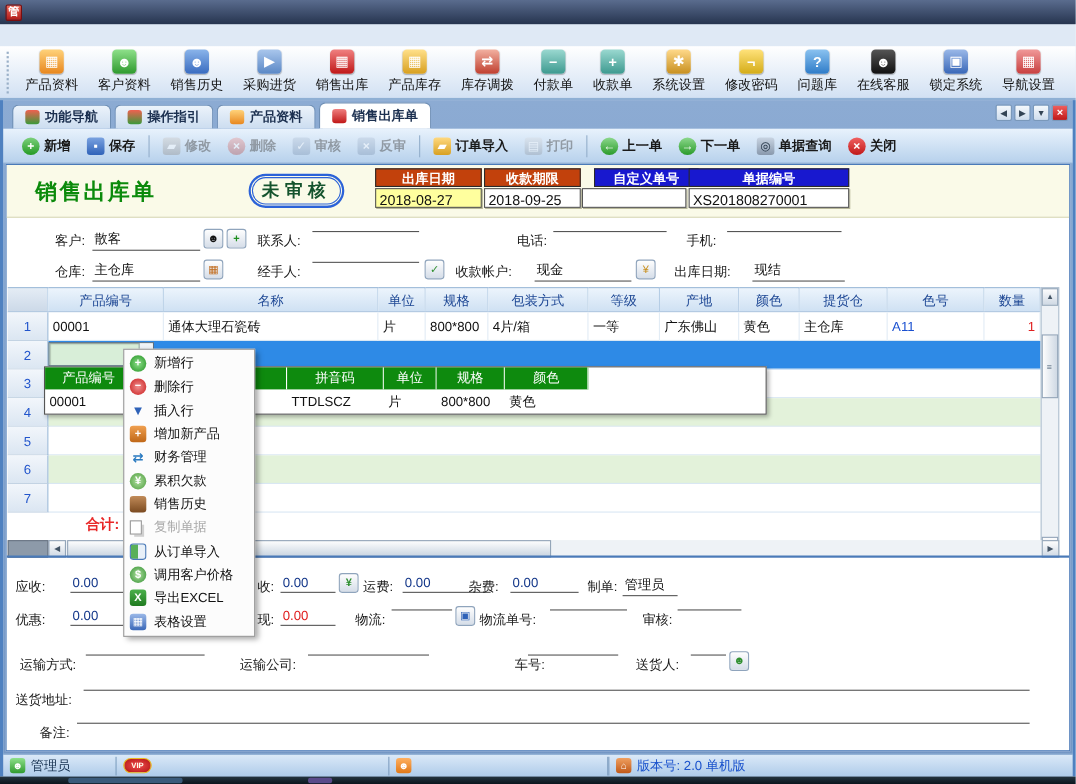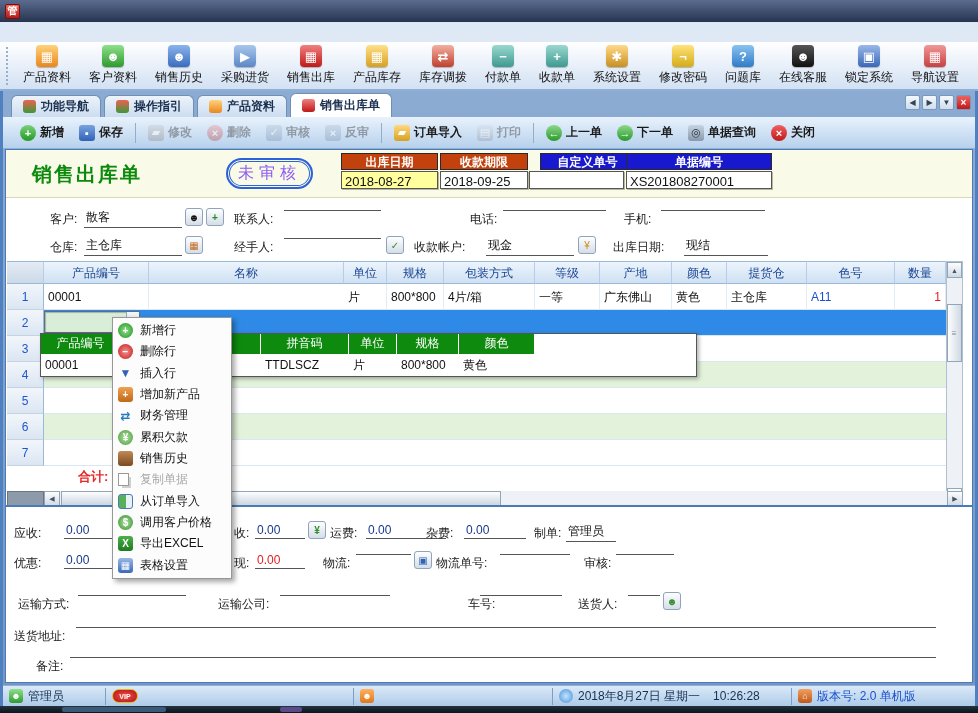--- a/index.html
+++ b/index.html
@@ -79,22 +79,22 @@
   .ac-import{background:linear-gradient(#ffd980,#d8a020);border-radius:3px}
   .ac-print{background:linear-gradient(#d8dde4,#9aa4b0);border-radius:3px}
   .ac-prev,.ac-next{background:linear-gradient(#8cd88c,#2a9a2a)}
   .ac-query{background:linear-gradient(#c8d4e2,#8898ac);border-radius:3px;color:#234}
   .ac-close{background:linear-gradient(#f06060,#c01818)}
 
   
   .docpanel{position:absolute;left:2px;top:58px;width:968px;height:534px;background:#fff;border:1px solid #4a7ab8;overflow:hidden}
   .dochead{position:absolute;left:0;top:0;width:966px;height:48px;background:#fafae8;border-bottom:1px solid #d8d8b8}
   .doctitle{position:absolute;left:26px;top:11px;font-size:20px;font-weight:bold;color:#0b8a0b;letter-spacing:2px}
-  .stamp{position:absolute;left:220px;top:8px;color:#8b5cf6;border:2px solid #2b62d8;border-radius:16px;
-    padding:3px 10px;font-size:16px;font-weight:normal;letter-spacing:5px;
+  .stamp{position:absolute;left:220px;top:8px;color:#14532d;border:2px solid #2b62d8;border-radius:16px;
+    padding:3px 10px;font-size:16px;font-weight:bold;letter-spacing:5px;
     box-shadow:inset 0 0 0 1px #fafae8, inset 0 0 0 2px #2b62d8}
   .hcell{position:absolute;top:3px;height:17px;color:#fff;font-weight:bold;text-align:center;
     font-size:12px;line-height:16px;border:1px solid #2a2a2a}
   .hgreen{background:#c2410c}
   .hblue{background:#1818cf}
   .vcell{position:absolute;top:21px;height:18px;background:#fff;border:1px solid #555;
     font-size:13px;line-height:20px;padding:0 3px;box-shadow:1px 1px 0 #b8b89a;white-space:nowrap;overflow:hidden}
   .vyellow{background:#ffff9e}
 
   
@@ -383,20 +383,21 @@
       <div class="ghead" style="left:438px;width:91px">包装方式</div>
       <div class="ghead" style="left:529px;width:65px">等级</div>
       <div class="ghead" style="left:594px;width:72px">产地</div>
       <div class="ghead" style="left:666px;width:55px">颜色</div>
       <div class="ghead" style="left:721px;width:80px">提货仓</div>
       <div class="ghead" style="left:801px;width:88px">色号</div>
       <div class="ghead" style="left:889px;width:51px">数量</div>
 
       <div class="grow" style="top:134px">
         <div class="gcell" style="left:0;width:105px">00001</div>
+        <div class="gcell" style="left:105px;width:195px">通体大理石瓷砖</div>
         <div class="gcell" style="left:300px;width:43px">片</div>
         <div class="gcell" style="left:343px;width:57px">800*800</div>
         <div class="gcell" style="left:400px;width:91px">4片/箱</div>
         <div class="gcell" style="left:491px;width:65px">一等</div>
         <div class="gcell" style="left:556px;width:72px">广东佛山</div>
         <div class="gcell" style="left:628px;width:55px">黄色</div>
         <div class="gcell" style="left:683px;width:80px">主仓库</div>
         <div class="gcell" style="left:763px;width:88px;color:#1a50d0">A11</div>
         <div class="gcell red" style="left:851px;width:51px;text-align:right">1</div>
       </div>
@@ -550,25 +551,20 @@
       </div>
       <div class="ssep"></div>
       <div class="spanel" style="width:247px">
         <span class="vip">VIP</span>
       </div>
       <div class="ssep"></div>
       <div class="spanel" style="width:198px">
         <span class="sico" style="background:linear-gradient(#ffb060,#e07818)">☻</span>
       </div>
       <div class="ssep"></div>
-      <div class="spanel" style="width:238px">
-        <span class="sico" style="background:radial-gradient(#bfe4ff,#4a90d8);border-radius:7px"></span>
-        <span>2018年8月27日  星期一</span>
-        <span style="margin-left:8px">10:26:28</span>
-      </div>
       <div class="ssep"></div>
       <div class="spanel">
         <span class="sico" style="background:linear-gradient(#f0a060,#c05818)">⌂</span>
         <span style="color:#1a52cc;font-weight:normal">版本号: 2.0 单机版</span>
       </div>
     </div>
   </div>
 
   <div class="bottomstrip">
     <div class="blip1"></div>

